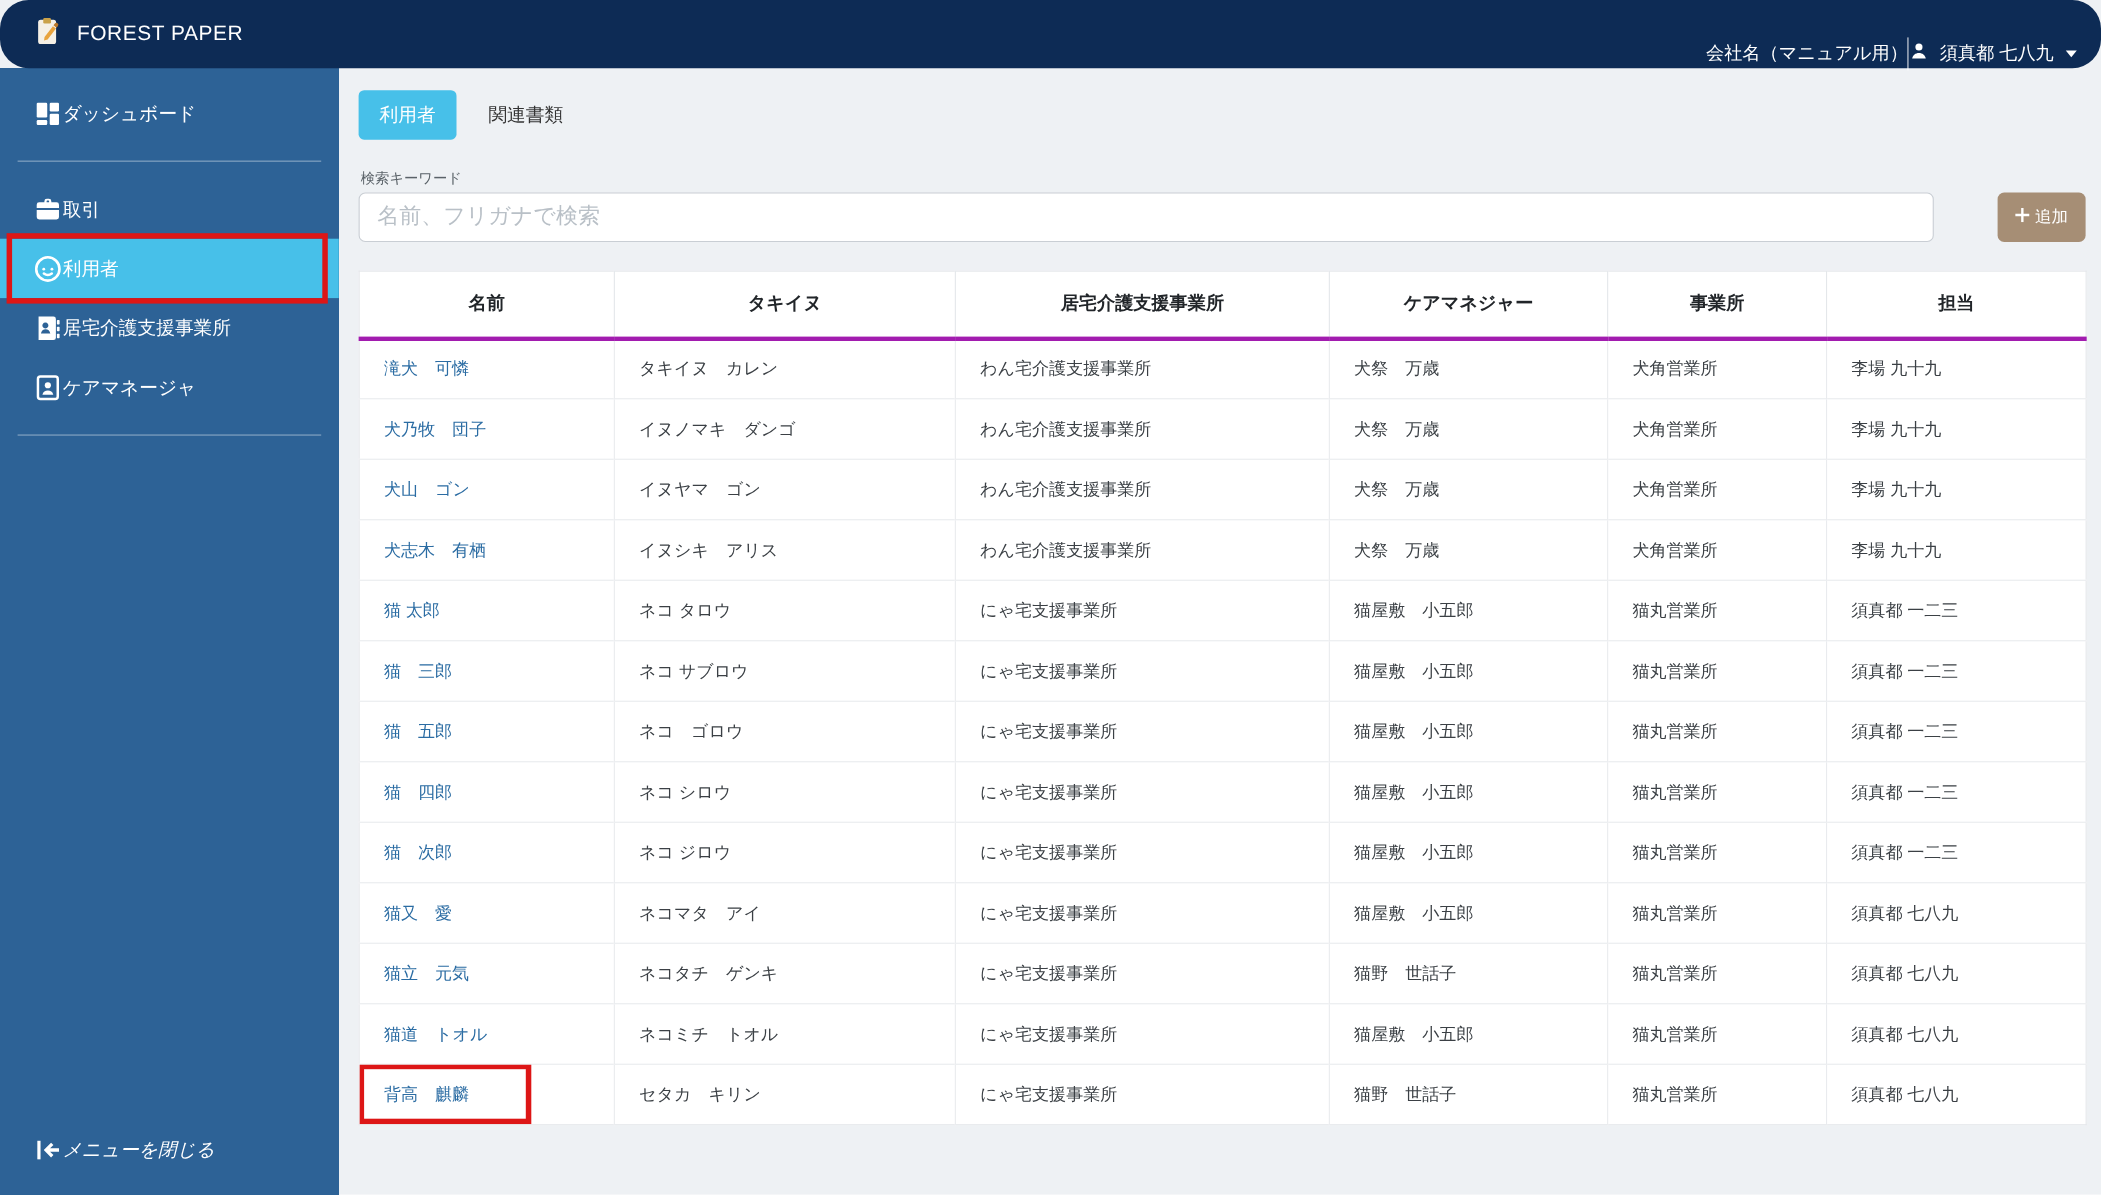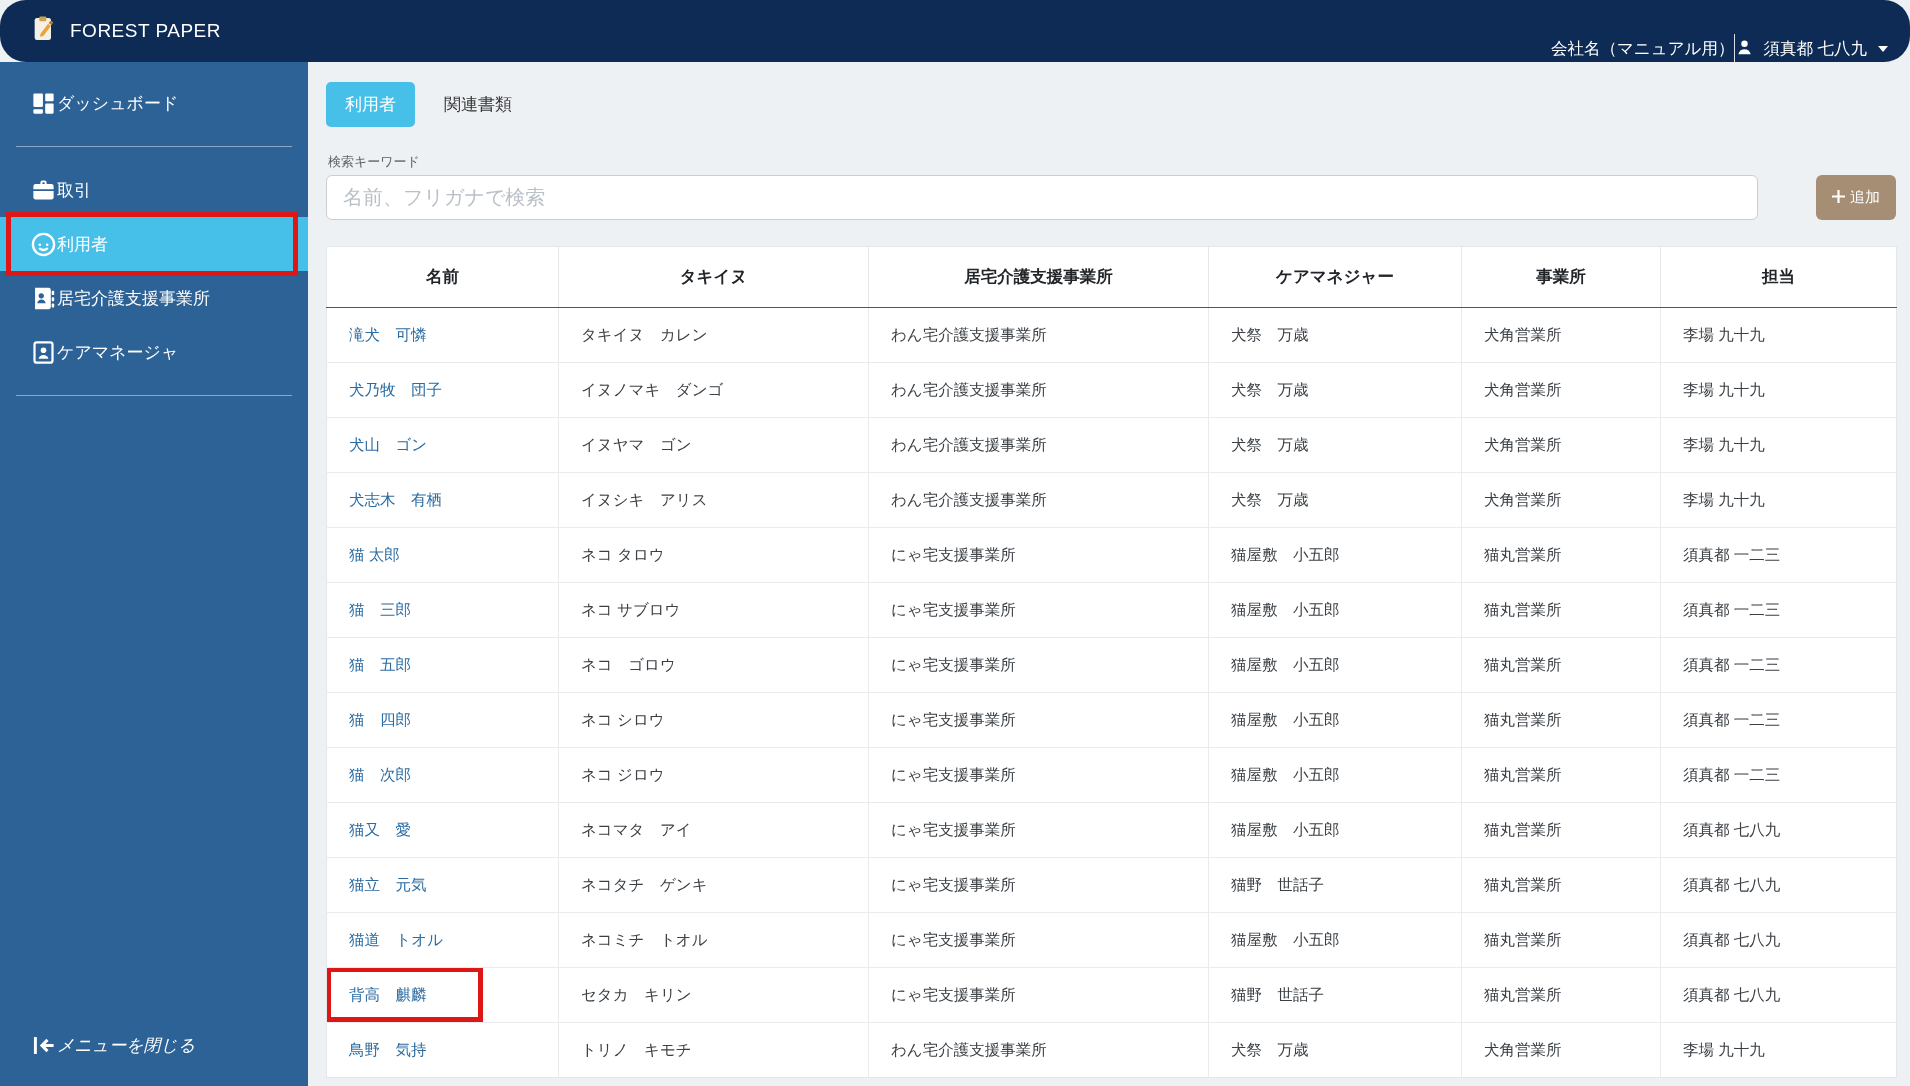--- a/index.html
+++ b/index.html
@@ -66,21 +66,21 @@
     cursor:pointer; font-family:inherit;
   }
   .add-btn svg { width:13px; height:13px; }
   
   table.user-table {
     width:1570px; border-collapse:collapse; background:#fff;
     border:1px solid #e4e7ea; table-layout:fixed;
   }
   .user-table th {
     height:61px; font-size:16.5px; font-weight:bold; color:#212529;
-    text-align:center; border-right:1px solid #e4e7ea; border-bottom:1px solid #a21caf;
+    text-align:center; border-right:1px solid #e4e7ea; border-bottom:4px solid #a21caf;
     background:#fff;
   }
   .user-table td {
     height:55px; font-size:15.5px; color:#3b4045; padding:0 10px 0 22px;
     border-right:1px solid #e9ebee; border-top:1px solid #e9ebee;
     position:relative; white-space:nowrap; overflow:hidden;
   }
   .user-table th:last-child, .user-table td:last-child { border-right:none; }
   .user-table tr td:first-child a { color:#2b6ca3; text-decoration:none; cursor:pointer; }
   td.annotated::after {
@@ -332,24 +332,16 @@
     <td>須真都 七八九</td>
   </tr>
         <tr>
     <td class="annotated"><a>背高　麒麟</a></td>
     <td>セタカ　キリン</td>
     <td>にゃ宅支援事業所</td>
     <td>猫野　世話子</td>
     <td>猫丸営業所</td>
     <td>須真都 七八九</td>
   </tr>
-        <tr>
-    <td><a>鳥野　気持</a></td>
-    <td>トリノ　キモチ</td>
-    <td>わん宅介護支援事業所</td>
-    <td>犬祭　万歳</td>
-    <td>犬角営業所</td>
-    <td>李場 九十九</td>
-  </tr>
       </tbody>
   </table>
 
 </main>
 
 </body></html>

